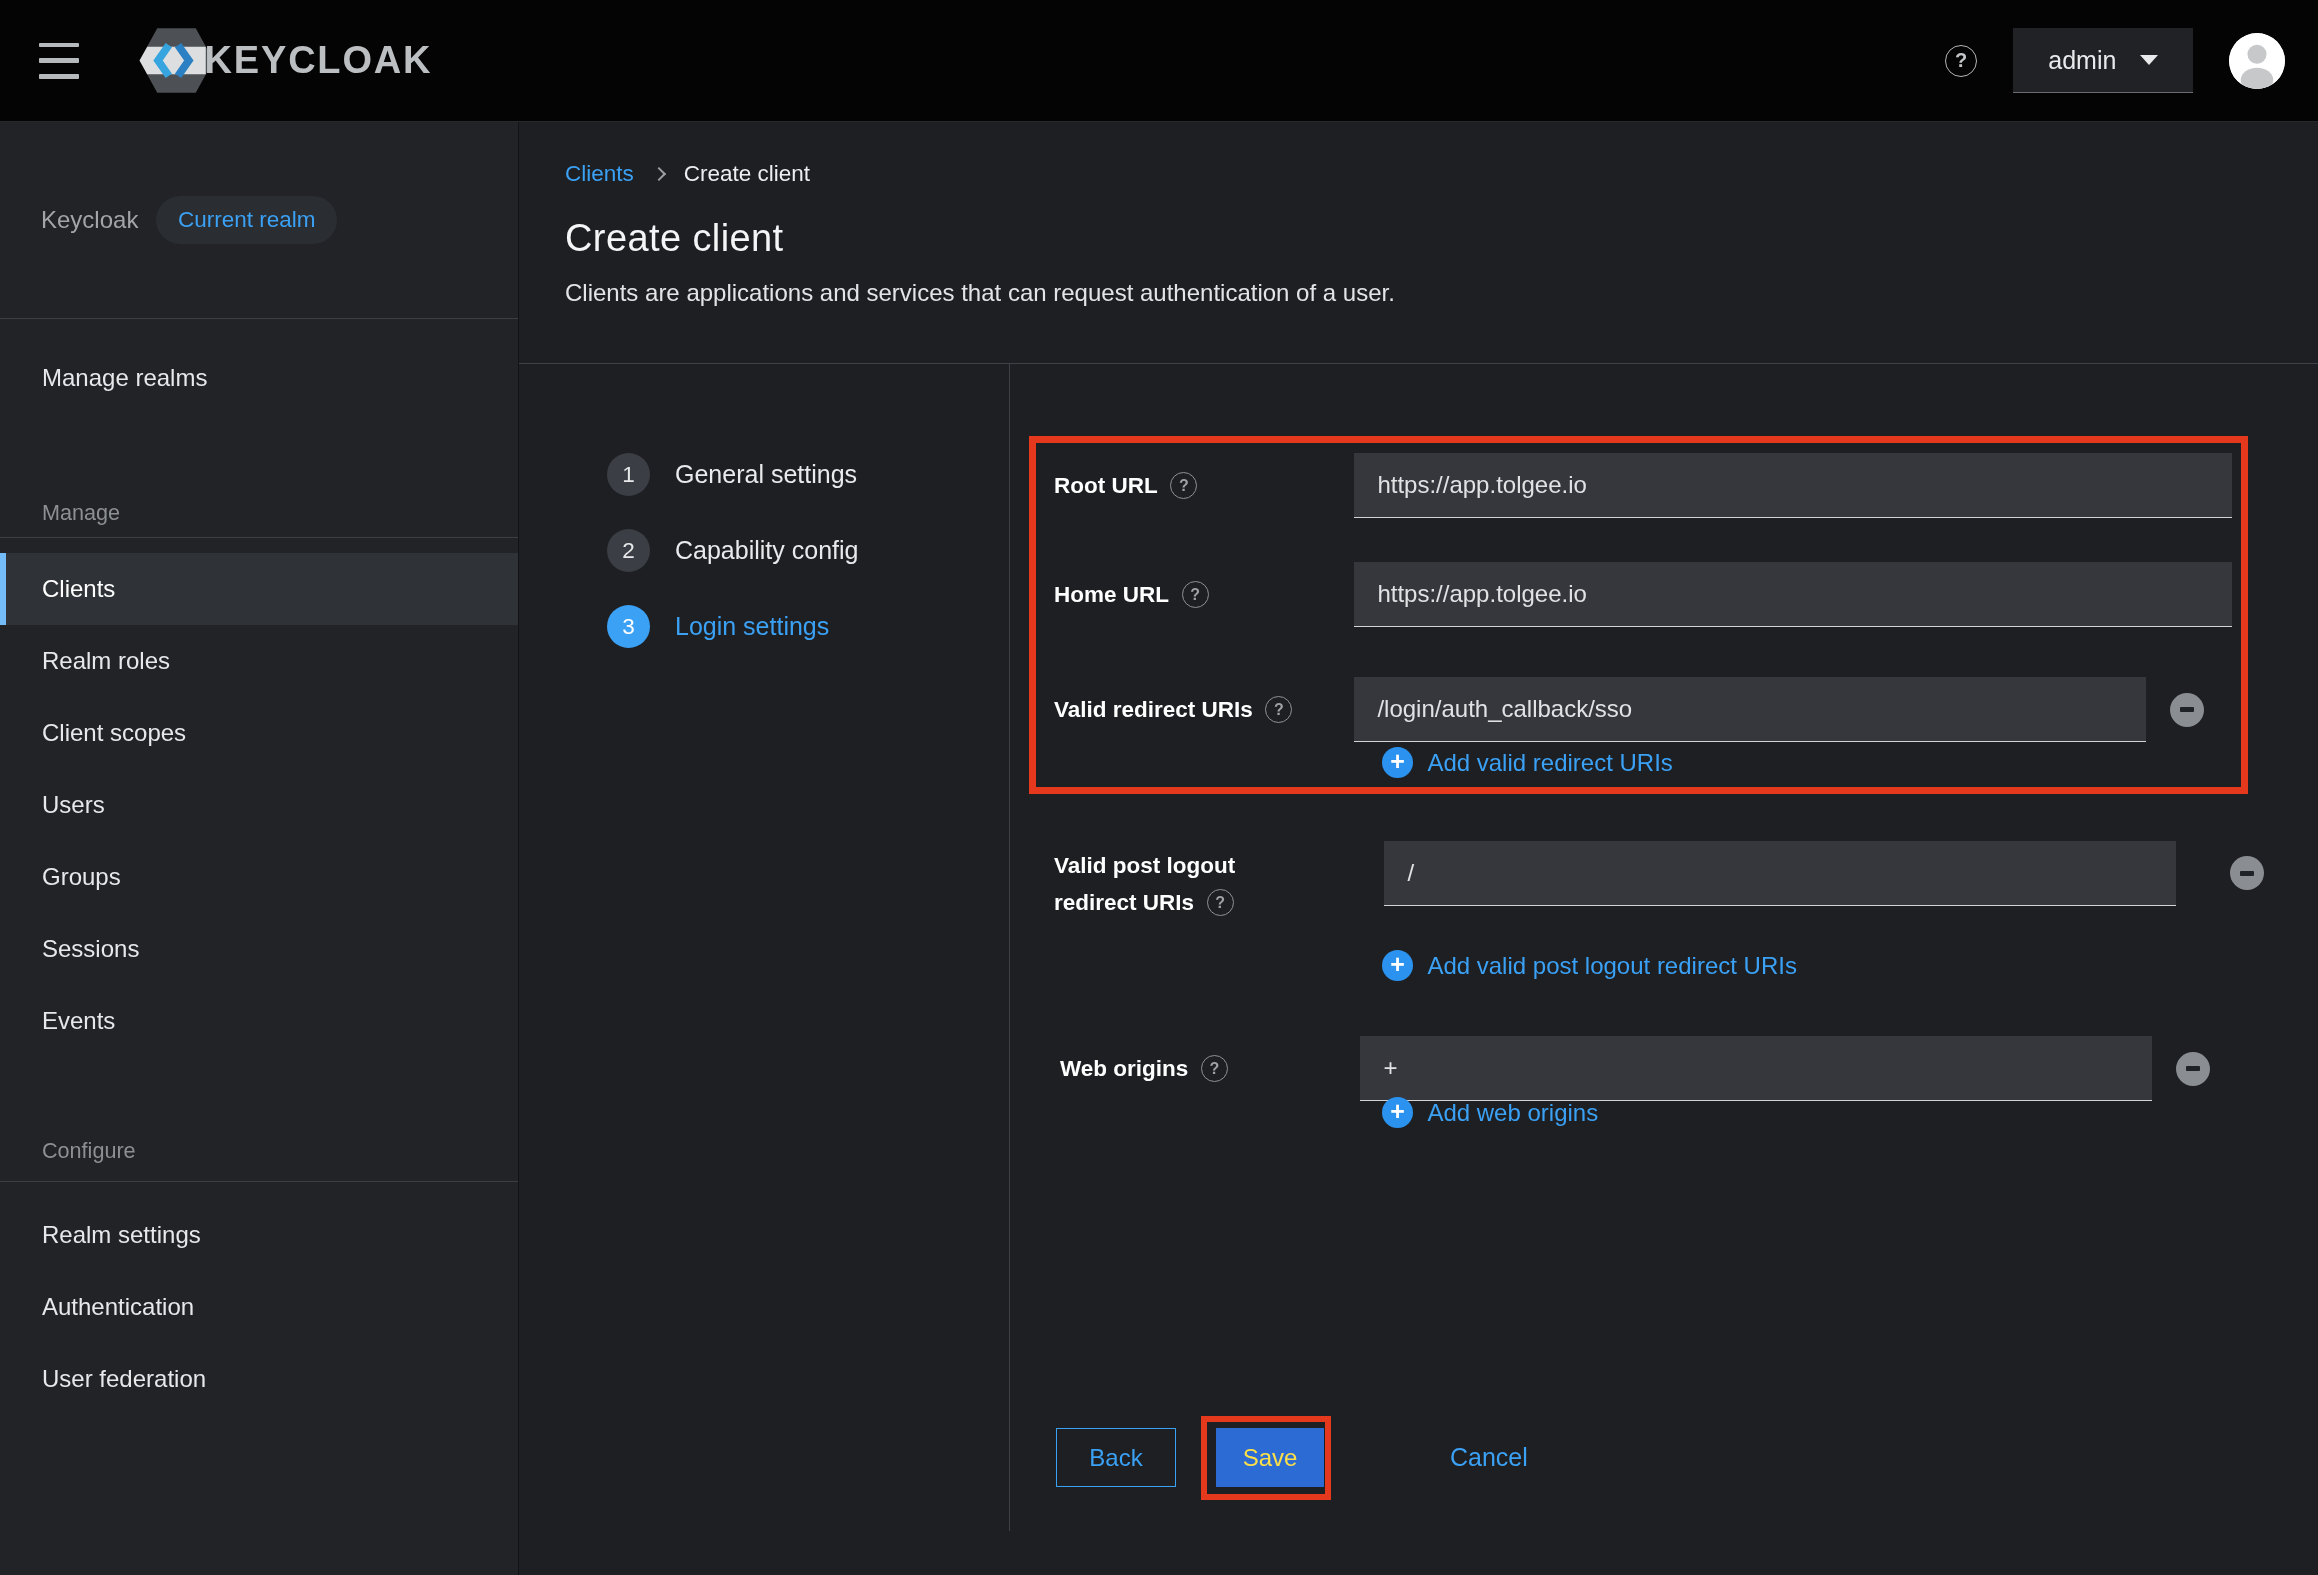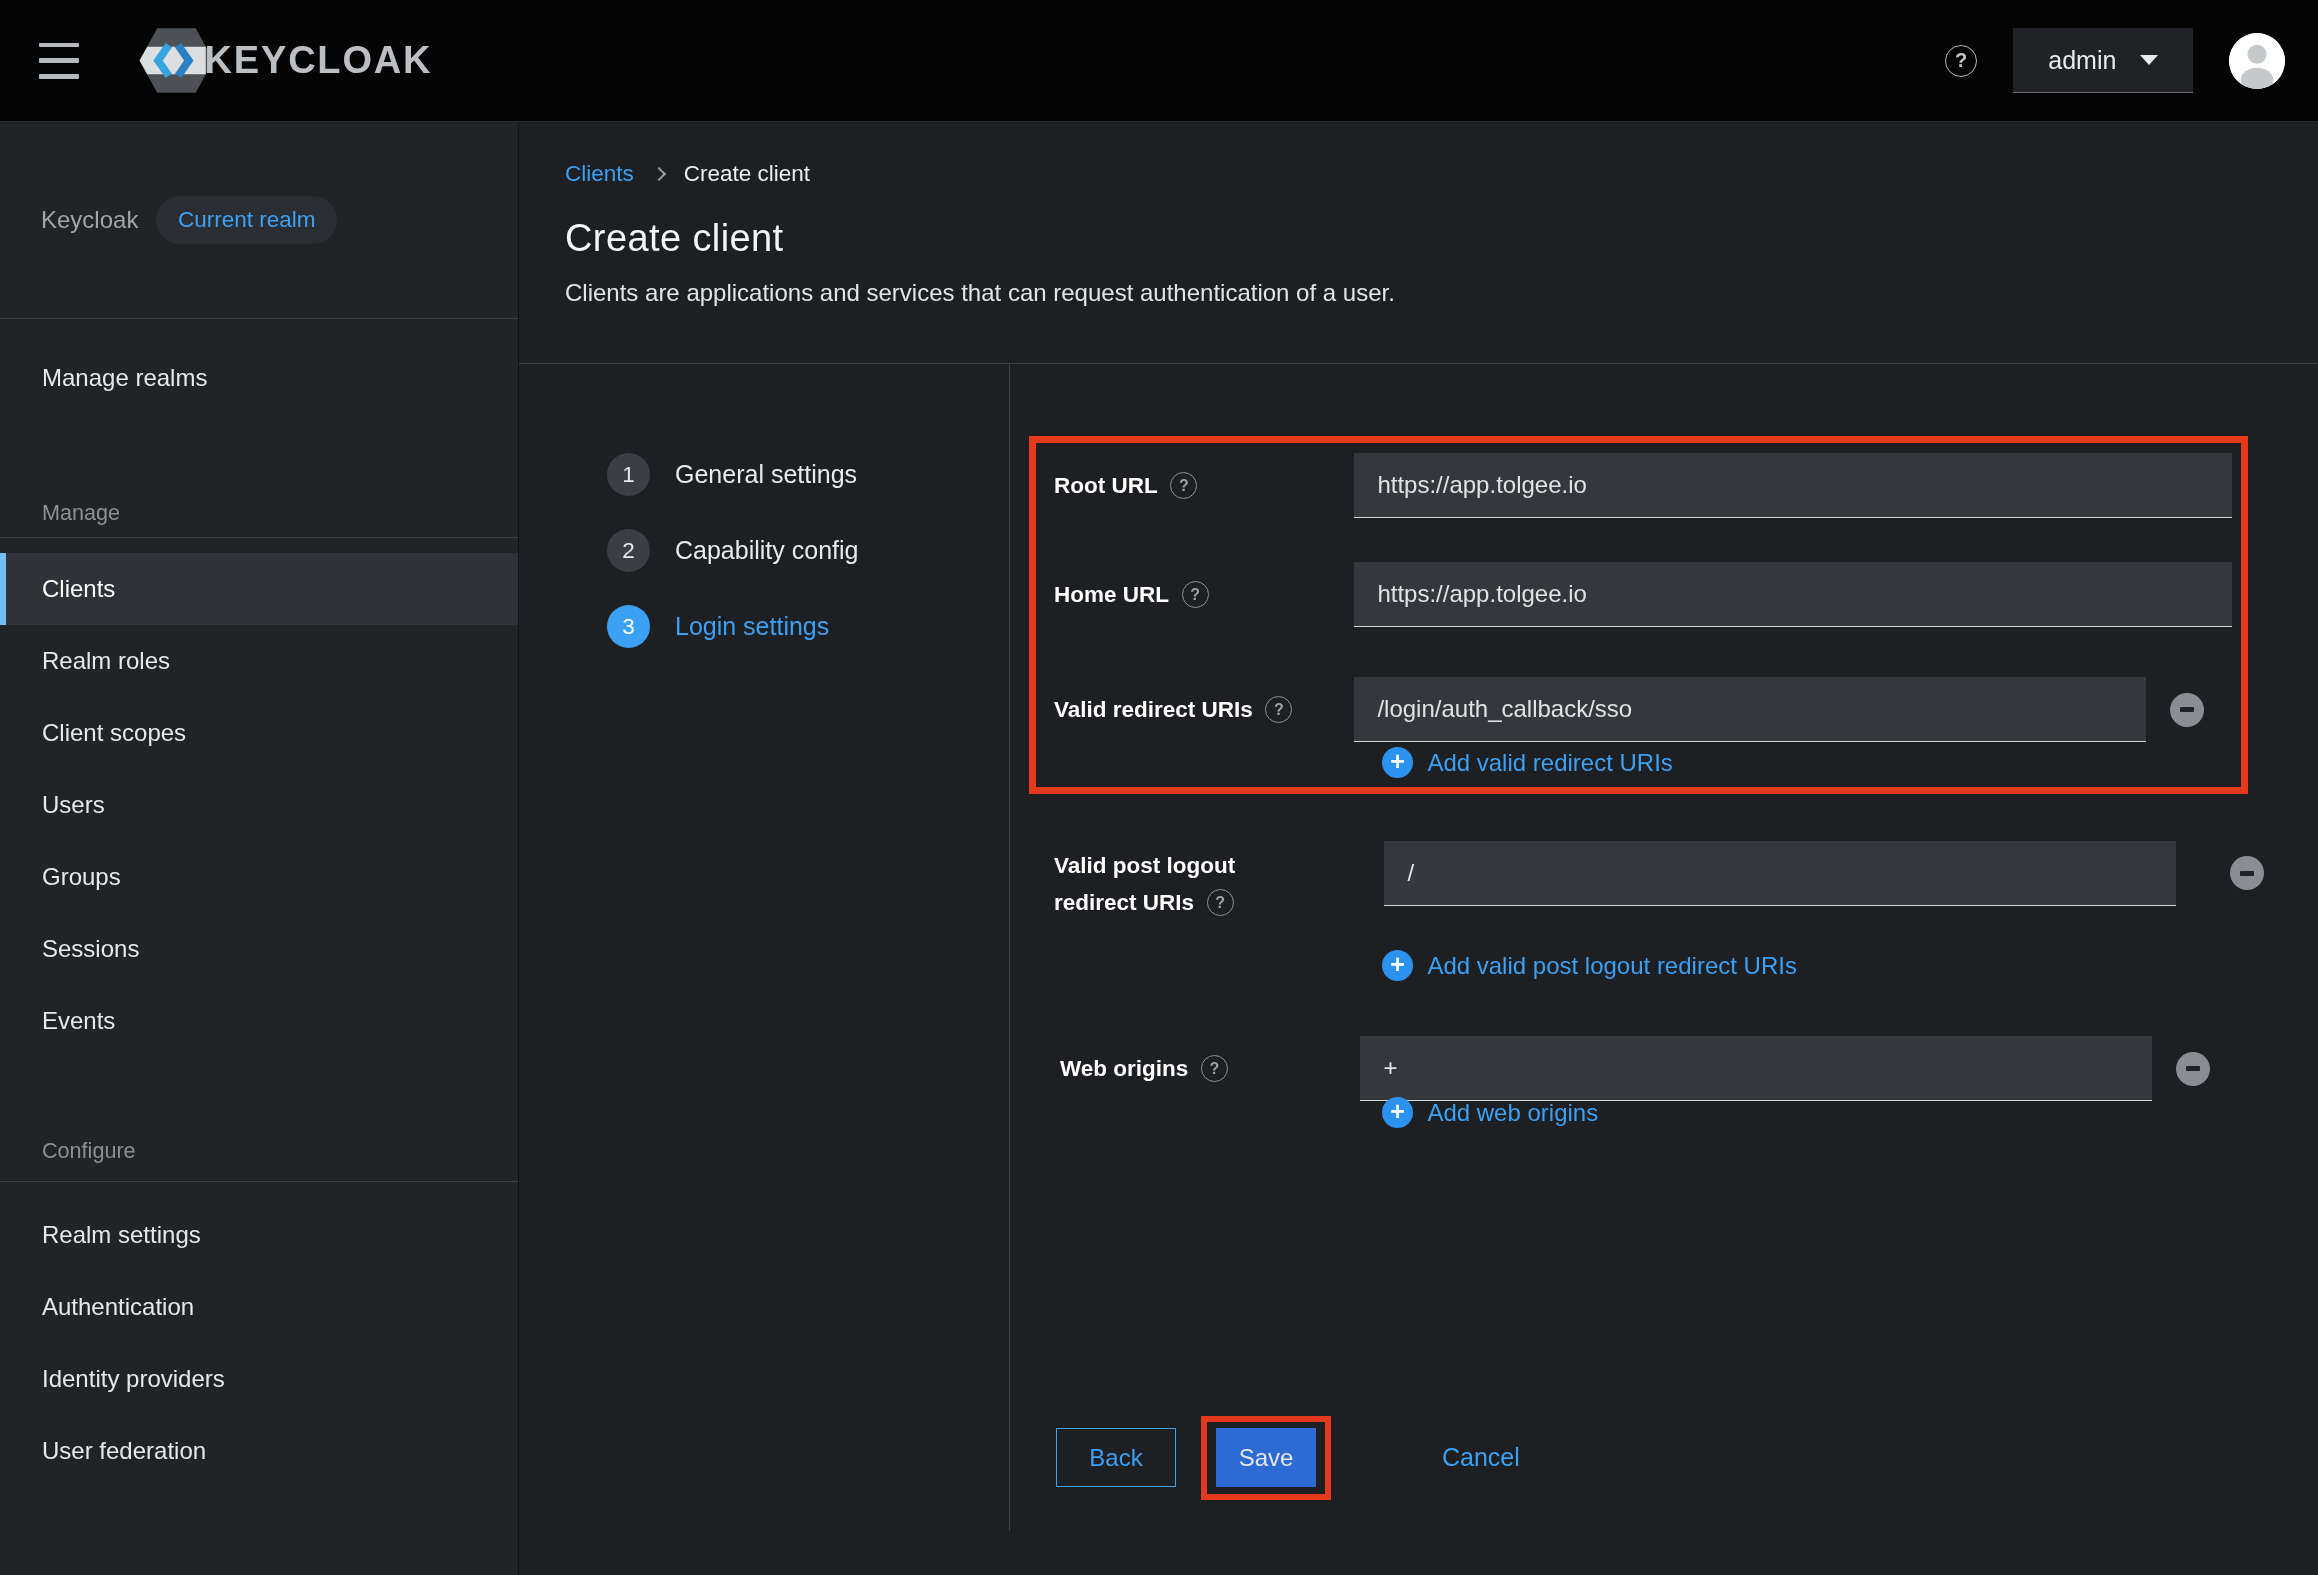--- a/index.html
+++ b/index.html
@@ -113,21 +113,21 @@
   }
   .plus-icon::before { content:"+"; margin-top:-2.7px; }
   .addrow .addtxt { color:#3ba1f5; font-size:24px; }
   .frow1 { top:89px; } .frow2 { top:198px; } .frow3 { top:313px; }
   .add3 { top:383px; } .frow4 { top:477px; } .add4 { top:586px; }
   .frow5 { top:672px;margin-left:6px; } .add5 { top:733px; }
   
   .actions { position:absolute; left:537px; top:1064px; display:flex; align-items:center; }
   .btn { height:59px; font-size:24px; border-radius:0; cursor:pointer; font-family:"Liberation Sans", sans-serif; }
   .btn-back { width:120px; background:transparent; border:1.8px solid #3ba1f5; color:#3ba1f5; }
-  .btn-save { width:100px; background:#2b6bd3; border:none; color:#e5e5e5; margin-left:40px; }
+  .btn-save { width:108px; background:#2b6bd3; border:none; color:#fde047; margin-left:40px; }
   .btn-cancel { background:none; border:none; color:#3ba1f5; margin-left:126px; font-size:25px; cursor:pointer; }
   
   .annot { position:absolute; border:7.2px solid #e4391c; pointer-events:none; }
   .annot-fields { left:510px; top:72px; width:1219px; height:358px; }
   .annot-save { left:682px; top:1052px; width:130px; height:84px; border-width:6.3px; }
 </style>
 </head>
 <body>
 
 <header class="masthead">
@@ -183,21 +183,20 @@
         <div class="nav-item">Groups</div>
         <div class="nav-item">Sessions</div>
         <div class="nav-item">Events</div>
       </div>
 
       <div class="nav-group-label g2-label">Configure</div>
       <div class="nav-divider g2-divider"></div>
       <div class="g2-items">
         <div class="nav-item">Realm settings</div>
         <div class="nav-item">Authentication</div>
-        <div class="nav-item">Identity providers</div>
         <div class="nav-item">User federation</div>
       </div>
     </nav>
   </aside>
 
   <main class="content">
     <div class="page-header">
       <nav class="breadcrumb">
         <a>Clients</a>
         <span class="crumb-sep"></span>

